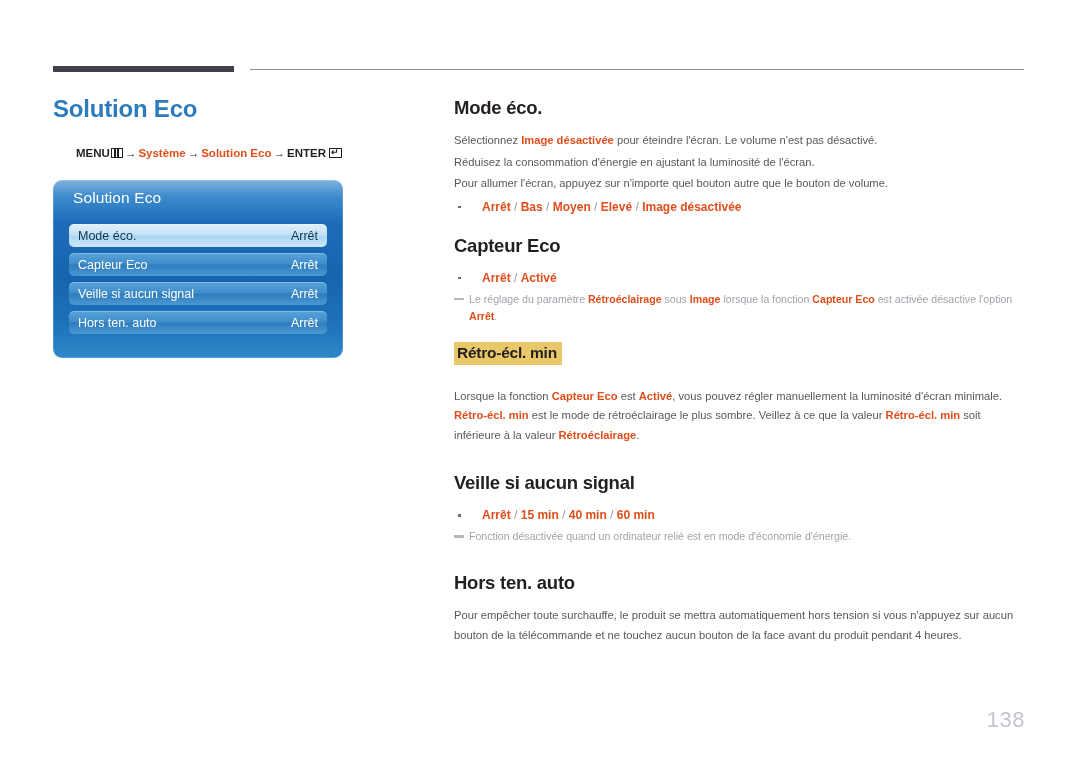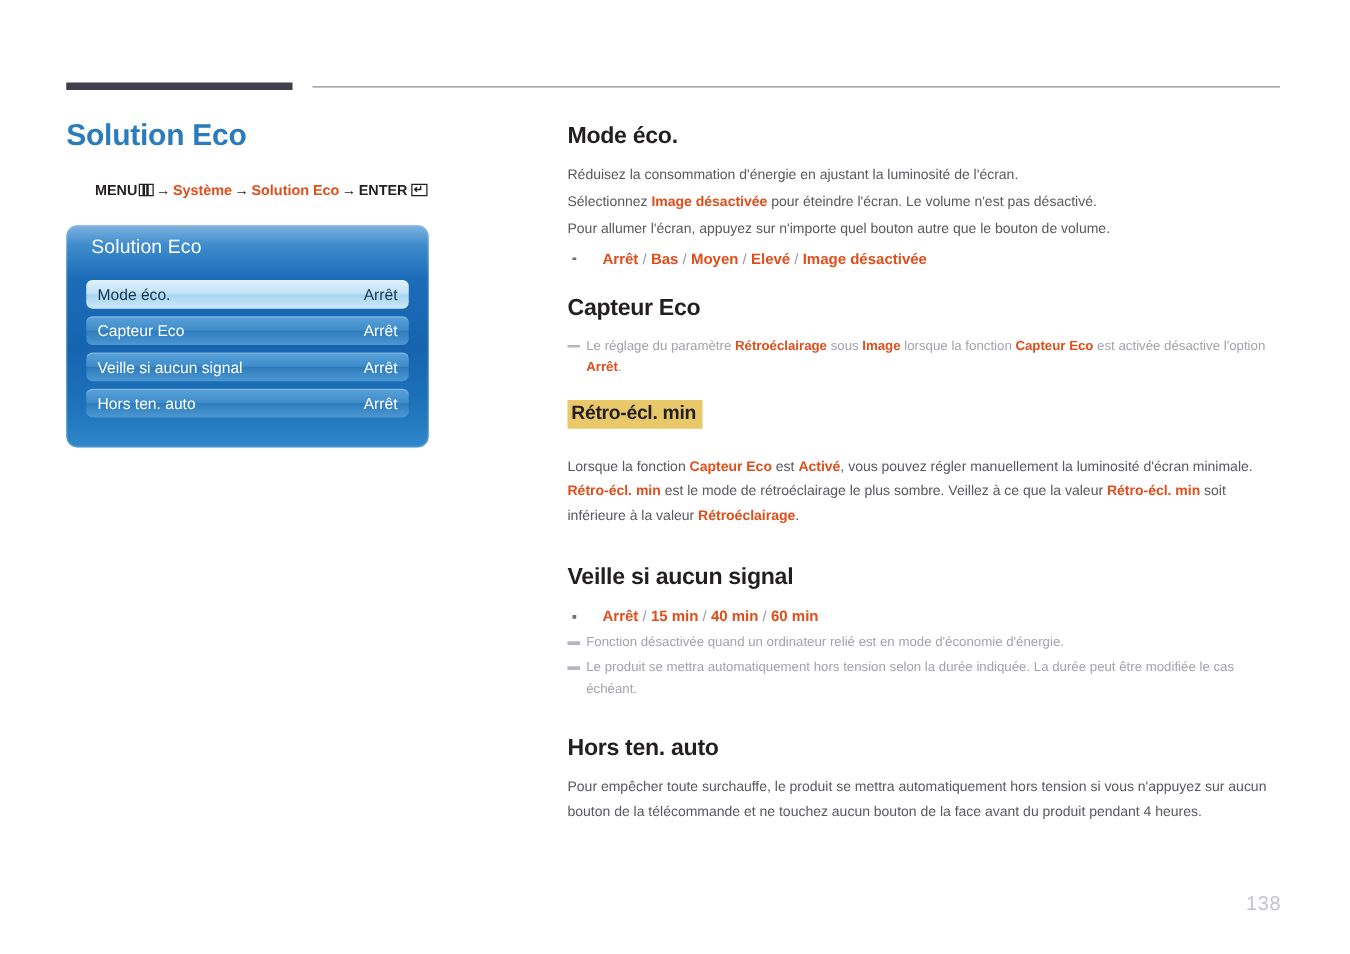--- a/index.html
+++ b/index.html
@@ -236,21 +236,21 @@
     left: 0; top: 7px;
     width: 10px; height: 2.5px;
     background: #b6b6bf;
   }
   .note .rb { color: #e04e1b; font-weight: bold; }
 
   
   .page-num {
     position: absolute;
     right: 55px; bottom: 30px;
-    font-size: 16px;
+    font-size: 22px;
     color: #c3c3d2;
     letter-spacing: 0.5px;
   }
 </style>
 </head>
 <body>
 
 <div id="page">
 
   <div class="rule-thick"></div>
@@ -289,41 +289,41 @@
         <span class="val">Arrêt</span>
       </div>
     </div>
   </div>
 
 
   <div class="right-col">
 
     <div class="sec">
       <div class="sec-h">Mode éco.</div>
+      <div class="body-p"><span>Sélectionnez </span><span class="rb">Image désactivée</span><span> pour éteindre l'écran. Le volume n'est pas désactivé.</span></div>
       <div class="body-p">Réduisez la consommation d'énergie en ajustant la luminosité de l'écran.</div>
-      <div class="body-p"><span>Sélectionnez </span><span class="rb">Image désactivée</span><span> pour éteindre l'écran. Le volume n'est pas désactivé.</span></div>
       <div class="body-p">Pour allumer l'écran, appuyez sur n'importe quel bouton autre que le bouton de volume.</div>
       <div class="opt-line"><span class="opts"><span class="o">Arrêt</span><span class="sep"> / </span><span class="o">Bas</span><span class="sep"> / </span><span class="o">Moyen</span><span class="sep"> / </span><span class="o">Elevé</span><span class="sep"> / </span><span class="o">Image désactivée</span></span></div>
     </div>
 
     <div class="sec">
       <div class="sec-h">Capteur Eco</div>
+      <div class="opt-line"><span class="opts"><span class="o">Arrêt</span><span class="sep"> / </span><span class="o">Activé</span></span></div>
       <div class="note"><span>Le réglage du paramètre </span><span class="rb">Rétroéclairage</span><span> sous </span><span class="rb">Image</span><span> lorsque la fonction </span><span class="rb">Capteur Eco</span><span> est activée désactive l'option </span><span class="rb">Arrêt</span><span>.</span></div>
     </div>
 
     <div class="sec">
       <div class="sec-h hl">Rétro-écl. min</div>
       <div class="body-p" style="margin-top:11px"><span>Lorsque la fonction </span><span class="rb">Capteur Eco</span><span> est </span><span class="rb">Activé</span><span>, vous pouvez régler manuellement la luminosité d'écran minimale. </span><span class="rb">Rétro-écl. min</span><span> est le mode de rétroéclairage le plus sombre. Veillez à ce que la valeur </span><span class="rb">Rétro-écl. min</span><span> soit inférieure à la valeur </span><span class="rb">Rétroéclairage</span><span>.</span></div>
     </div>
 
     <div class="sec" style="margin-top:26px">
       <div class="sec-h">Veille si aucun signal</div>
       <div class="opt-line"><span class="opts"><span class="o">Arrêt</span><span class="sep"> / </span><span class="o">15 min</span><span class="sep"> / </span><span class="o">40 min</span><span class="sep"> / </span><span class="o">60 min</span></span></div>
       <div class="note">Fonction désactivée quand un ordinateur relié est en mode d'économie d'énergie.</div>
-      <div class="note">Le produit se mettra automatiquement hors tension selon la durée indiquée. La durée peut être modifiée le cas échéant.</div>
     </div>
 
     <div class="sec" style="margin-top:26px">
       <div class="sec-h">Hors ten. auto</div>
       <div class="body-p">Pour empêcher toute surchauffe, le produit se mettra automatiquement hors tension si vous n'appuyez sur aucun bouton de la télécommande et ne touchez aucun bouton de la face avant du produit pendant 4 heures.</div>
 
     </div>
   </div>
 
   <div class="page-num">138</div>

